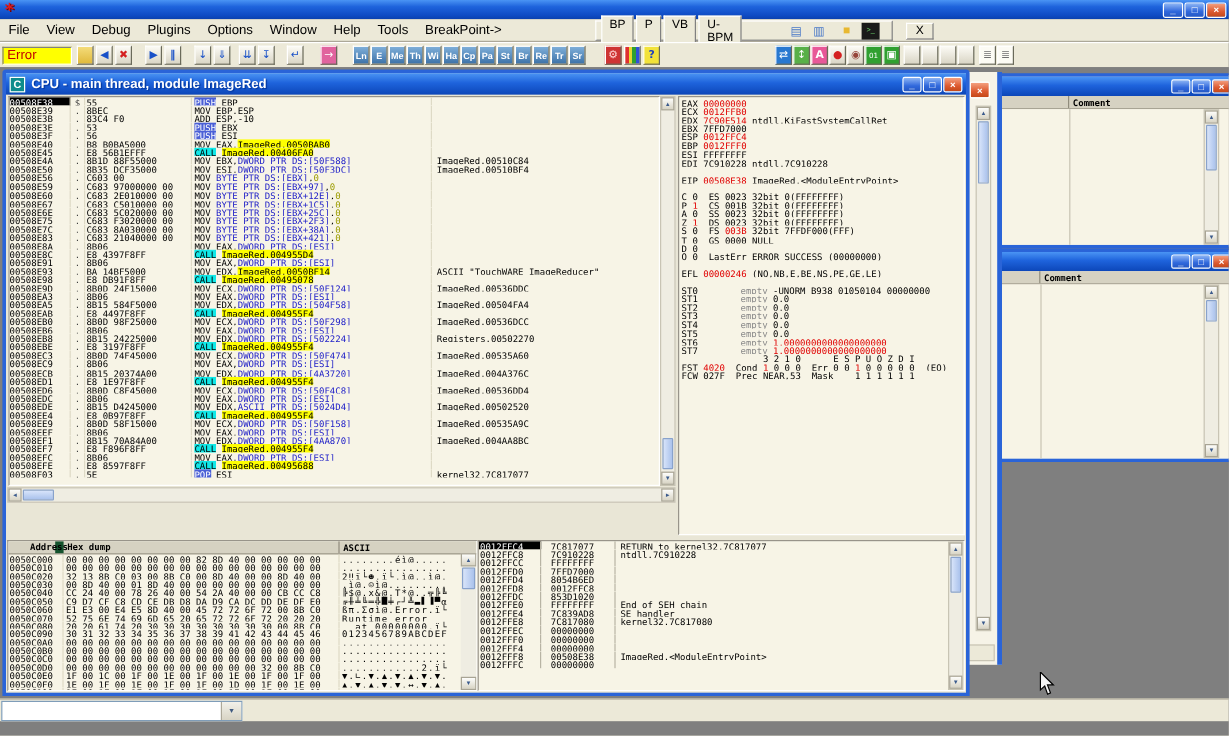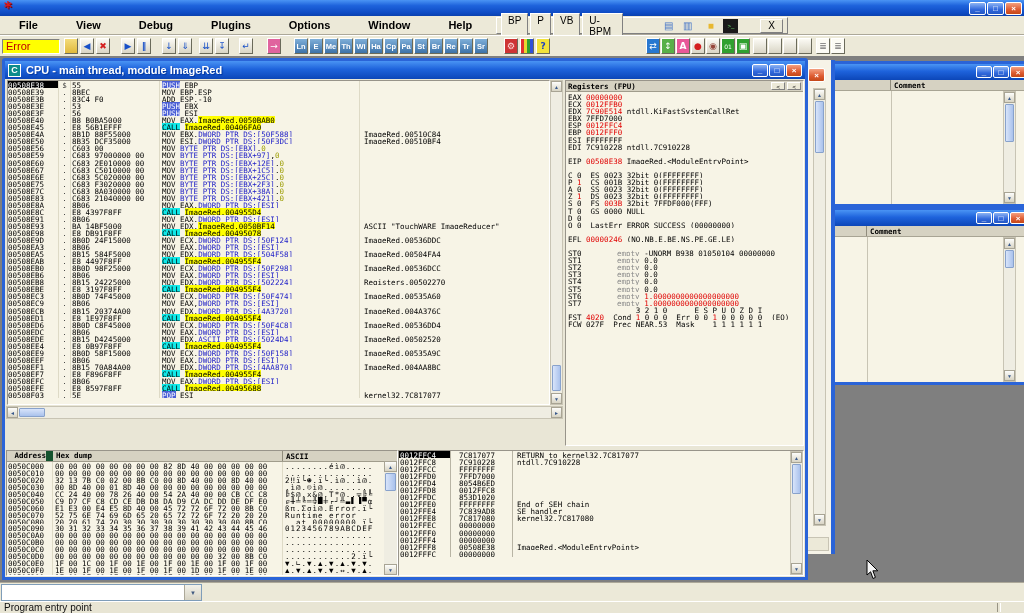--- a/index.html
+++ b/index.html
@@ -15,23 +15,23 @@
     text-shadow:1px 1px 0 #700;}
   .tb-space{flex:1;}
   .win-btn{width:17px;height:13px;margin-left:1px;border:1px solid #fff;border-radius:2px;
     background:linear-gradient(#8CB4F4,#3068DC 60%,#2558C4);color:#fff;font:bold 8px "Liberation Sans",sans-serif;
     display:flex;align-items:center;justify-content:center;box-sizing:border-box;}
   .win-btn.close{background:linear-gradient(#F4A080,#DD5A30 60%,#C44818);}
 
   
   .menubar{position:absolute;left:0;top:16px;width:1024px;height:19px;background:#ECE9D8;
     border-bottom:1px solid #ACA899;box-sizing:border-box;display:flex;align-items:center;font-size:11px;color:#000;}
-  .menu-item{padding:2px 19px;data:;font-weight:bold;}
+  .menu-item{padding:2px 7px;data:;}
   .menu-tools{position:absolute;left:496px;top:1px;height:17px;display:flex;align-items:center;
-    border:1px solid;border-color:#fff #808080 #808080 #fff;background:#ECE9D8;padding:0 4px;width:292px;box-sizing:border-box;}
+    border:1px solid;border-color:#fff #808080 #808080 #fff;background:#ECE9D8;padding:0 4px;width:248px;box-sizing:border-box;}
   .bpbtn{border:1px solid;border-color:#fff #808080 #808080 #fff;background:#ECE9D8;
     padding:1px 6px;margin-right:2px;font-size:10px;}
   #menu-icons{display:flex;align-items:center;margin-left:34px;}
   .mi{width:15px;height:14px;display:flex;align-items:center;justify-content:center;font-size:10px;margin-left:2px;}
   .menu-x{margin-left:22px;border:1px solid;border-color:#fff #808080 #808080 #fff;padding:0px 7px 1px 7px;font-size:10px;}
 
   
   .toolbar{position:absolute;left:0;top:35px;width:1024px;height:21px;background:#ECE9D8;
     border-top:1px solid #fff;box-sizing:border-box;display:flex;align-items:center;}
   .paused{margin-left:2px;width:58px;height:15px;background:#FFFF00;color:#C00000;
@@ -132,21 +132,21 @@
     font:6px "DejaVu Sans Mono",monospace;display:flex;align-items:center;justify-content:center;margin-left:2px;box-sizing:border-box;}
   .rline{height:7.1px;line-height:7px;font:7.5px "DejaVu Sans Mono",monospace;white-space:pre;
     overflow:hidden;padding-left:2px;color:#000;}
   .rline .r{color:#E00000;} .rline .g{color:#8A8A8A;margin-left:31px;}
   #reg-lines{padding-top:1px;}
 
   
   .dump{left:1px;top:371px;width:392px;height:126px;}
   .dump-header{height:10px;background:#D6D2C2;border-bottom:1px solid #A09C8C;display:flex;
     font:bold 7.5px "DejaVu Sans Mono",monospace;align-items:center;}
-  .dh-a{width:46px;flex:none;padding-left:3px;border-right:7px solid #14532d;box-sizing:border-box;height:100%;text-align:right;}
+  .dh-a{width:46px;flex:none;padding-left:18px;border-right:7px solid #14532d;box-sizing:border-box;height:100%;}
   .dh-h{width:230px;flex:none;padding-left:3px;border-right:1px solid #908C7C;box-sizing:border-box;height:100%;}
   .dh-t{flex:1;padding-left:3px;}
   .dump-row{display:flex;height:6.95px;line-height:7px;font:7.5px "DejaVu Sans Mono",monospace;
     white-space:pre;overflow:hidden;color:#000;}
   .d-a{width:46px;flex:none;padding-left:1px;border-right:1px solid #DEDAC6;box-sizing:border-box;}
   .d-h{width:230px;flex:none;padding-left:2px;border-right:1px solid #DEDAC6;box-sizing:border-box;}
   .d-t{flex:1;padding-left:2px;letter-spacing:1px;}
   .dump-vscroll{left:377px;top:10px;height:114px;width:13px;border:none;background:#EFEDE2;}
 
   
@@ -381,26 +381,20 @@
         </div>
 
         <div class="hscroll disasm-hscroll">
           <div class="sb-btn lft">◄</div>
           <div class="sb-thumb" style="left:12px;width:26px;"></div>
           <div class="sb-btn rgt">►</div>
         </div>
 
 
         <div class="pane registers">
-          <div class="reg-header">
-            <span>Registers (FPU)</span>
-            <span class="sp"></span>
-            <span class="reg-chev">&lt;</span>
-            <span class="reg-chev">&lt;</span>
-          </div>
           <div id="reg-lines">
               <div class="rline"><span>EAX </span><span class="r">00000000</span></div>
               <div class="rline"><span>ECX </span><span class="r">0012FFB0</span></div>
               <div class="rline"><span>EDX </span><span class="r">7C90E514</span><span> ntdll.KiFastSystemCallRet</span></div>
               <div class="rline"><span>EBX 7FFD7000</span></div>
               <div class="rline"><span>ESP </span><span class="r">0012FFC4</span></div>
               <div class="rline"><span>EBP </span><span class="r">0012FFF0</span></div>
               <div class="rline"><span>ESI FFFFFFFF</span></div>
               <div class="rline"><span>EDI 7C910228 ntdll.7C910228</span></div>
               <div class="rline"></div>
@@ -433,21 +427,21 @@
 
         <div class="pane dump">
           <div class="dump-header">
             <span class="dh-a">Address</span>
             <span class="dh-h">Hex dump</span>
             <span class="dh-t">ASCII</span>
           </div>
           <div id="dump-rows">
               <div class="dump-row"><span class="d-a">0050C000</span><span class="d-h">00 00 00 00 00 00 00 00 82 8D 40 00 00 00 00 00</span><span class="d-t">........éì@.....</span></div>
               <div class="dump-row"><span class="d-a">0050C010</span><span class="d-h">00 00 00 00 00 00 00 00 00 00 00 00 00 00 00 00</span><span class="d-t">................</span></div>
-              <div class="dump-row"><span class="d-a">0050C020</span><span class="d-h">32 13 7B C0 02 00 8B C0 00 8D 40 00 00 8D 40 00</span><span class="d-t">2‼ï└☻.ï└.ì@..ì@.</span></div>
+              <div class="dump-row"><span class="d-a">0050C020</span><span class="d-h">32 13 8B C0 03 00 8B C0 00 8D 40 00 00 8D 40 00</span><span class="d-t">2‼ï└☻.ï└.ì@..ì@.</span></div>
               <div class="dump-row"><span class="d-a">0050C030</span><span class="d-h">00 8D 40 00 01 8D 40 00 00 00 00 00 00 00 00 00</span><span class="d-t">.ì@.☺ì@.........</span></div>
               <div class="dump-row"><span class="d-a">0050C040</span><span class="d-h">CC 24 40 00 78 26 40 00 54 2A 40 00 00 CB CC C8</span><span class="d-t">╠$@.x&amp;@.T*@..╦╠╚</span></div>
               <div class="dump-row"><span class="d-a">0050C050</span><span class="d-h">C9 D7 CF C8 CD CE DB D8 DA D9 CA DC DD DE DF E0</span><span class="d-t">╔╫╧╚═╬█╪┌┘╩▄▌▐▀α</span></div>
               <div class="dump-row"><span class="d-a">0050C060</span><span class="d-h">E1 E3 00 E4 E5 8D 40 00 45 72 72 6F 72 00 8B C0</span><span class="d-t">ßπ.Σσì@.Error.ï└</span></div>
               <div class="dump-row"><span class="d-a">0050C070</span><span class="d-h">52 75 6E 74 69 6D 65 20 65 72 72 6F 72 20 20 20</span><span class="d-t">Runtime error   </span></div>
               <div class="dump-row"><span class="d-a">0050C080</span><span class="d-h">20 20 61 74 20 30 30 30 30 30 30 30 30 00 8B C0</span><span class="d-t">  at 00000000.ï└</span></div>
               <div class="dump-row"><span class="d-a">0050C090</span><span class="d-h">30 31 32 33 34 35 36 37 38 39 41 42 43 44 45 46</span><span class="d-t">0123456789ABCDEF</span></div>
               <div class="dump-row"><span class="d-a">0050C0A0</span><span class="d-h">00 00 00 00 00 00 00 00 00 00 00 00 00 00 00 00</span><span class="d-t">................</span></div>
               <div class="dump-row"><span class="d-a">0050C0B0</span><span class="d-h">00 00 00 00 00 00 00 00 00 00 00 00 00 00 00 00</span><span class="d-t">................</span></div>
               <div class="dump-row"><span class="d-a">0050C0C0</span><span class="d-h">00 00 00 00 00 00 00 00 00 00 00 00 00 00 00 00</span><span class="d-t">................</span></div>
@@ -492,22 +486,18 @@
     </div>
   </div>
 
   <div class="combobar">
     <div class="combo">
       <span class="combo-text"></span>
       <span class="combo-btn">▼</span>
     </div>
   </div>
 
-  <div class="statusbar">
-    <span>Program entry point</span>
-    <span class="sb-div"></span>
-  </div>
 
   <svg class="cursor" width="14" height="21" viewBox="0 0 14 21">
     <polygon points="1,0 1,15 4.6,11.8 7,18.5 9.4,17.4 6.9,10.8 11.8,10.8" fill="#F4F4F4" stroke="#000000" stroke-width="1"></polygon>
   </svg>
 
 </div>
 
 </body></html>

